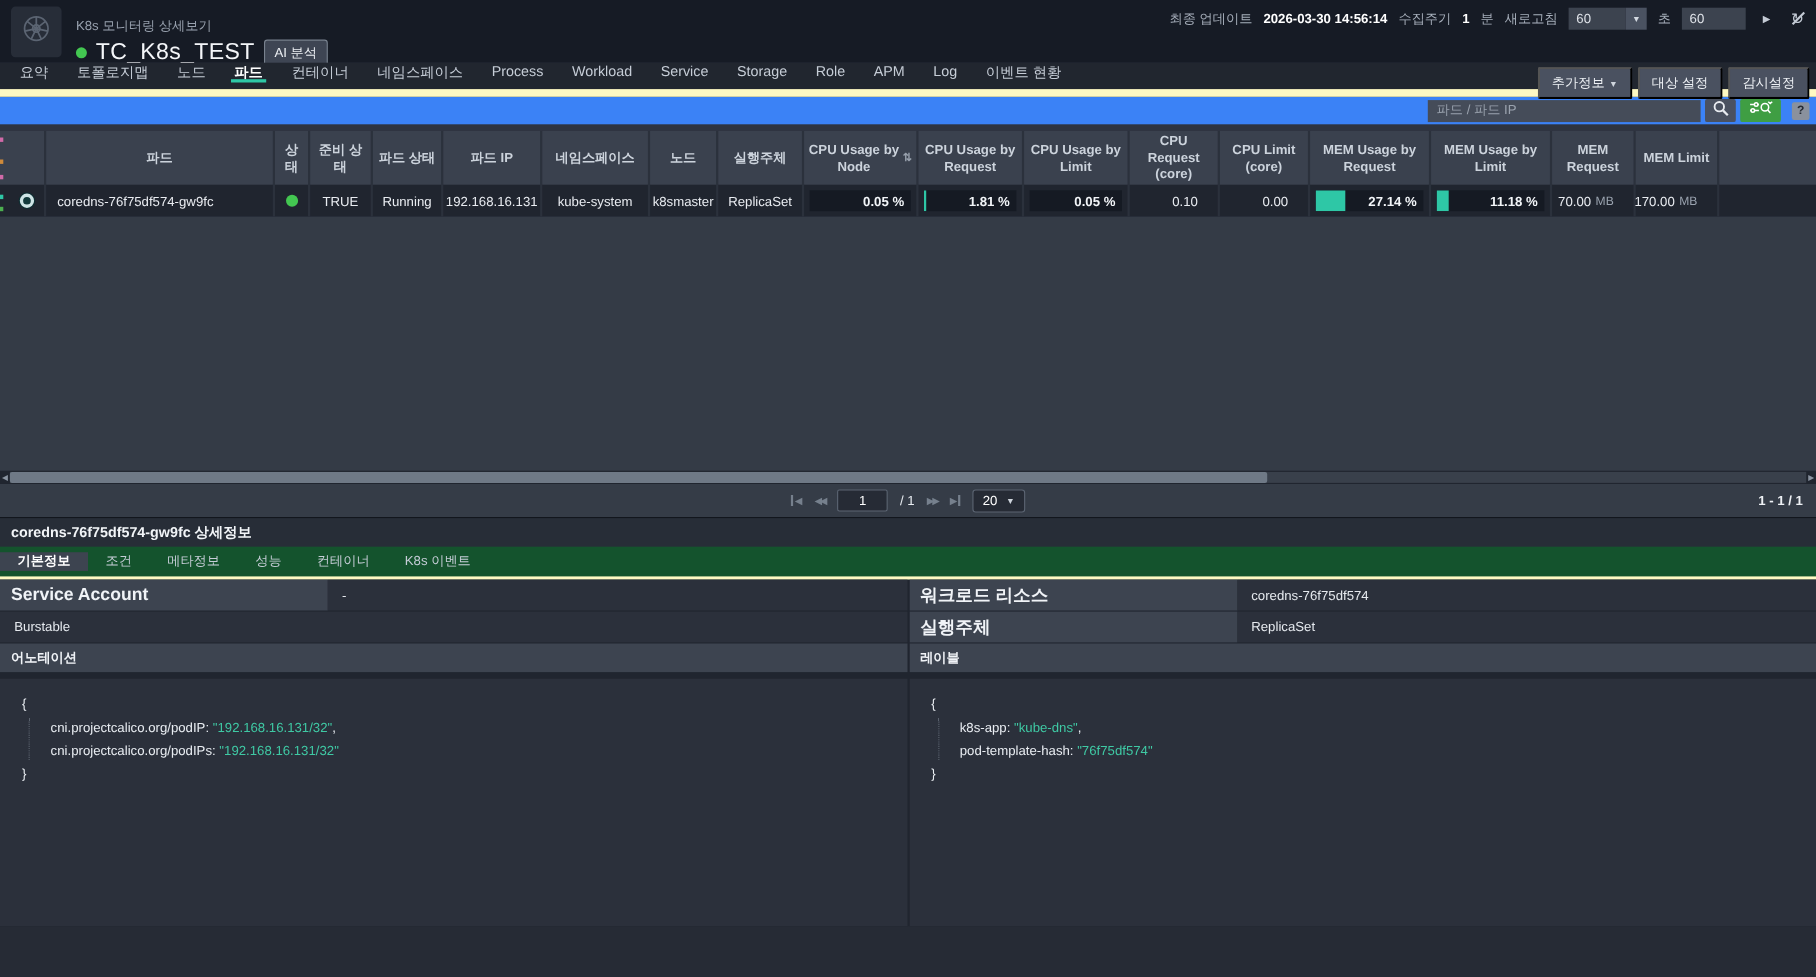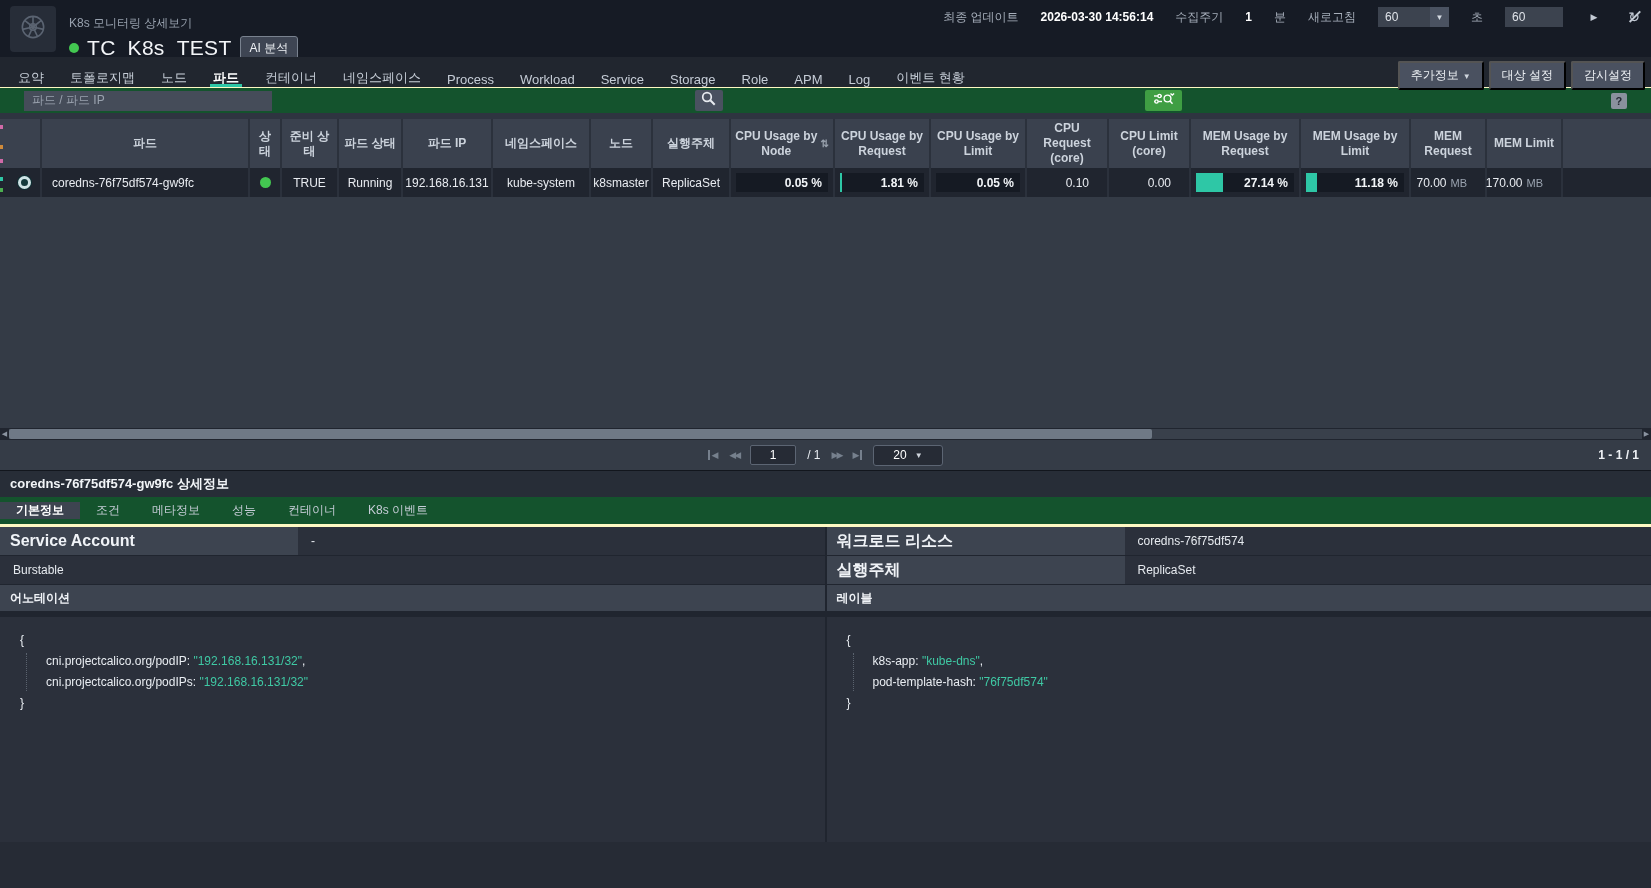--- a/index.html
+++ b/index.html
@@ -8,42 +8,42 @@
 
   
   .titlebar{height:57px;background:#161b25;display:flex;align-items:center;padding:0 10px;position:relative}
   .logo{width:46px;height:46px;background:#272d38;border-radius:4px;display:flex;align-items:center;justify-content:center;flex:none}
   .title-block{margin-left:13px}
   .subtitle{font-size:12px;color:#98a1ae;margin-top:18px}
   .name-row{display:flex;align-items:center;gap:8px;margin-top:4px}
   .status-dot{width:10px;height:10px;border-radius:50%;background:#43c751}
   .target-name{font-size:21px;color:#f4f6f9;letter-spacing:.3px}
   .ai-btn{background:#3e4553;border:1px solid #79828f;color:#eef1f5;font-size:12px;padding:3px 9px;border-radius:3px;cursor:pointer}
-  .titlebar-right{position:absolute;right:8px;top:7px;display:flex;align-items:center;gap:22px;font-size:12px;color:#a7afbb;white-space:nowrap}
+  .titlebar-right{position:absolute;right:8px;top:7px;display:flex;align-items:center;gap:10px;font-size:12px;color:#a7afbb;white-space:nowrap}
   .tb-val{color:#fff;font-weight:bold}
   .mini-select{display:flex;align-items:stretch;height:20px}
   .mini-box{width:52px;background:#3c434f;color:#dfe3e9;font-size:12px;display:flex;align-items:center;padding:0 7px}
   .mini-dd{width:19px;background:#4a5261;display:flex;align-items:center;justify-content:center;font-size:8px;color:#d4dae2}
   .mini-input{width:58px;height:20px;background:#3c434f;color:#dfe3e9;font-size:12px;display:flex;align-items:center;padding:0 7px}
   .icon-btn{width:18px;height:20px;display:flex;align-items:center;justify-content:center;color:#c3cad4;cursor:pointer;position:relative}
   .play-glyph{font-size:9px}
   .refresh-glyph{font-size:14px}
   .slash::after{content:'';position:absolute;width:1.5px;height:15px;background:#c3cad4;transform:rotate(45deg);left:9px;top:2px}
 
   
-  .tabbar{height:31px;background:#21262f;display:flex;align-items:flex-end;padding:0 5px;border-bottom:1px solid #fef9c3;position:relative}
+  .tabbar{height:31px;background:#21262f;display:flex;align-items:flex-start;padding:0 5px;border-bottom:7px solid #fef9c3;position:relative}
   .tab{padding:0 13px;font-size:13px;color:#c6cdd7;display:flex;align-items:center;position:relative;cursor:pointer;white-space:nowrap}
   .tab.active{color:#fff;font-weight:bold}
   .tab.active::after{content:'';position:absolute;left:10px;right:10px;bottom:0;height:3px;background:#2ec7a6}
   .tabbar-buttons{position:absolute;right:6px;top:4px;display:flex;gap:5px}
   .gray-btn{background:#4a5160;color:#eef1f5;font-size:12px;padding:4px 11px;border-radius:2px;cursor:pointer;white-space:nowrap}
   .dd-caret{font-size:8px;margin-left:4px;color:#cfd5dd}
 
   
-  .searchrow{height:25px;background:#14532d;display:flex;align-items:center;justify-content:space-between;padding:0 24px;gap:4px}
+  .searchrow{height:25px;background:#3b82f6;display:flex;align-items:center;justify-content:flex-end;padding:0 6px;gap:4px}
   .search-input{width:248px;height:20px;background:#454c59;color:#9aa2ae;font-size:12px;display:flex;align-items:center;padding:0 8px}
   .search-btn{width:28px;height:21px;background:#4a5160;display:flex;align-items:center;justify-content:center;border-radius:2px;cursor:pointer}
   .adv-btn{width:37px;height:21px;background:#3f9e43;display:flex;align-items:center;justify-content:center;border-radius:2px;cursor:pointer}
   .help-btn{width:16px;height:16px;background:#8a919d;color:#252a33;font-size:11px;font-weight:bold;display:flex;align-items:center;justify-content:center;border-radius:2px;margin-left:6px;cursor:pointer}
 
   
   .table-wrap{margin-top:6px;position:relative}
   .thead{display:flex;height:49px;background:#3a414e}
   .th{display:flex;align-items:center;justify-content:center;text-align:center;font-size:12px;font-weight:bold;color:#ccd3dc;border-right:2px solid #2b313c;padding:0 4px;line-height:15px;flex:none}
   .trow{display:flex;height:29px;background:#20252f}
@@ -74,21 +74,21 @@
 
   
   .pagebar{height:30px;background:#353c47;display:flex;align-items:center;justify-content:center;position:relative;font-size:12px}
   .pg-ctrl{display:flex;align-items:center;gap:11px}
   .pg-arrow{color:#76808d;font-size:9px;cursor:pointer;display:flex;align-items:center}
   .pg-bar-l{border-left:2px solid #76808d;padding-left:1px}
   .pg-bar-r{border-right:2px solid #76808d;padding-right:1px}
   .pg-dbl{letter-spacing:-2px}
   .pg-input{width:46px;height:20px;background:#262b35;border:1px solid #5c6573;color:#fff;display:flex;align-items:center;justify-content:center;border-radius:2px}
   .pg-total{color:#e9edf2}
-  .pg-select{height:21px;background:#262b35;border:1px solid #5c6573;color:#fff;display:flex;align-items:center;gap:8px;padding:0 19px;border-radius:3px;cursor:pointer}
+  .pg-select{height:21px;background:#262b35;border:1px solid #5c6573;color:#fff;display:flex;align-items:center;gap:8px;padding:0 8px;border-radius:3px;cursor:pointer}
   .pg-select .dd-caret{font-size:8px;margin:0}
   .pg-range{position:absolute;right:12px;color:#eef1f5;font-weight:bold;font-size:12px}
 
   
   .detail-title{height:27px;background:#272d37;display:flex;align-items:center;padding:0 10px;font-size:13px;font-weight:bold;color:#f2f5f8;border-top:1px solid #12161d}
   .detail-tabs{height:30px;background:#14532d;display:flex;align-items:center;border-bottom:3px solid #fef9c3}
   .dtab{padding:0 16px;font-size:12px;color:#c6cdd7;display:flex;align-items:center;cursor:pointer;white-space:nowrap}
   .dtab.active{background:#3d4450;color:#fff;font-weight:bold}
   .detail-grid{background:#20252f}
   .drow{display:flex;margin-bottom:1px}

